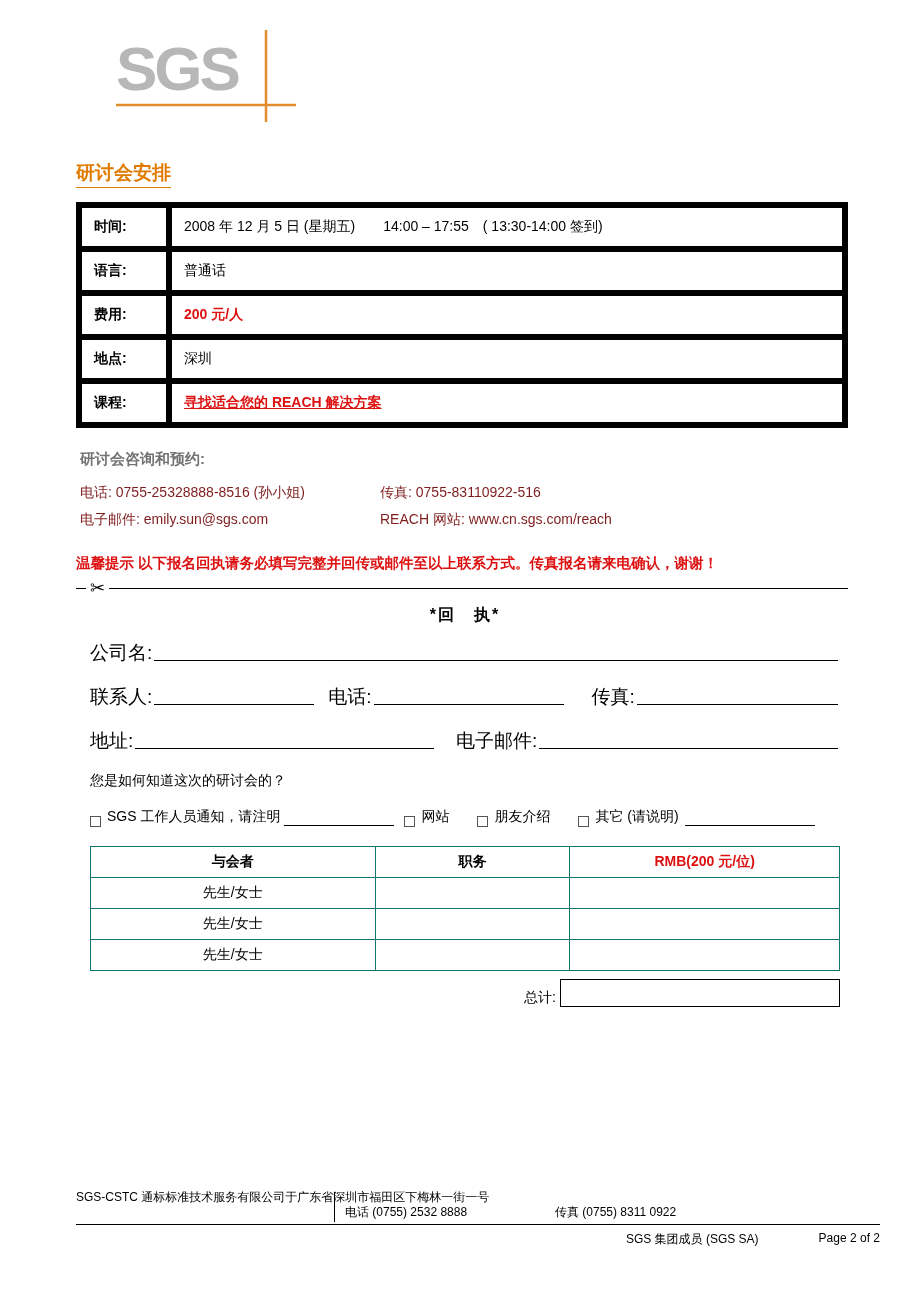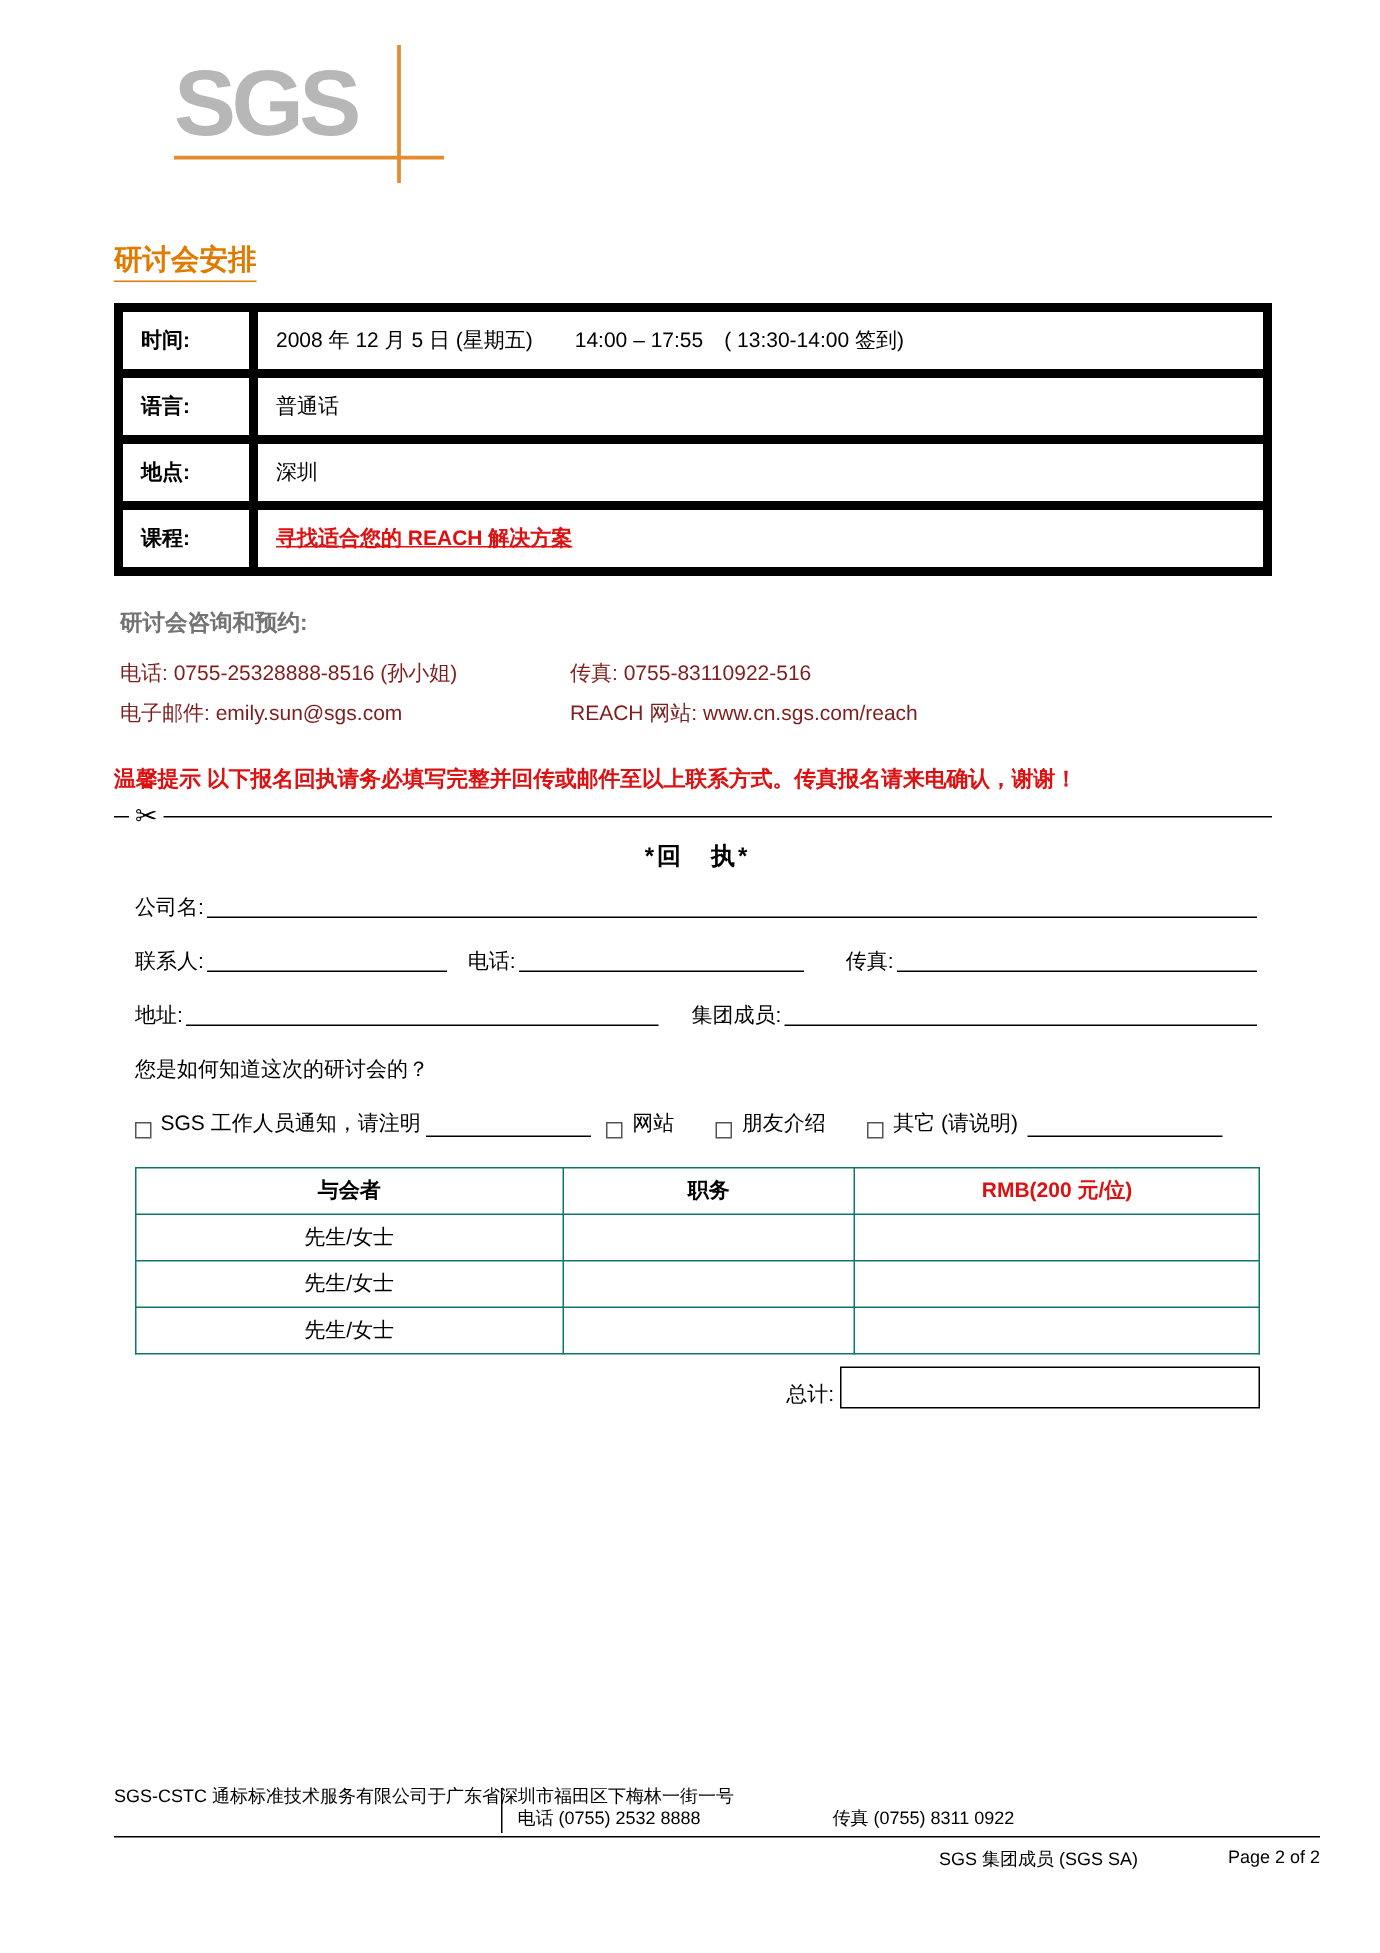--- a/index.html
+++ b/index.html
@@ -90,23 +90,23 @@
   }
   .reply-title {
     text-align: center;
     font-weight: bold;
     font-size: 16px;
     margin-bottom: 14px;
     letter-spacing: 2px;
   }
   .frow {
     display: flex;
-    align-items: flex-start;
+    align-items: center;
     margin-bottom: 18px;
-    font-size: 14px;
+    font-size: 19px;
   }
   .flabel { white-space: nowrap; }
   .fline {
     flex: 1;
     border-bottom: 1px solid #000;
     height: 16px;
     margin: 0 2px;
   }
   .q { margin-bottom: 18px; font-size: 14px; }
   .cbrow {
@@ -204,20 +204,24 @@
   <tbody>
       <tr>
     <td class="label">时间:</td>
     <td>2008 年 12 月 5 日 (星期五)　　14:00 – 17:55　( 13:30-14:00 签到)</td>
   </tr>
   <tr>
     <td class="label">语言:</td>
     <td>普通话</td>
   </tr>
   <tr>
+    <td class="label">费用:</td>
+    <td class="red">200 元/人</td>
+  </tr>
+  <tr>
     <td class="label">地点:</td>
     <td>深圳</td>
   </tr>
   <tr>
     <td class="label">课程:</td>
     <td><span class="link">寻找适合您的 REACH 解决方案</span></td>
   </tr>
 </tbody>
   </table>
 
@@ -254,21 +258,21 @@
     <span class="fline" style="max-width:160px"></span>
     <span class="flabel" style="margin-left:12px">电话:</span>
     <span class="fline" style="max-width:190px"></span>
     <span class="flabel" style="margin-left:26px">传真:</span>
     <span class="fline"></span>
   </div>
 
   <div class="frow">
     <span class="flabel">地址:</span>
     <span class="fline" style="max-width:330px"></span>
-    <span class="flabel" style="margin-left:20px">集团成员:</span>
+    <span class="flabel" style="margin-left:20px">电子邮件:</span>
     <span class="fline"></span>
   </div>
 
   <div class="q">您是如何知道这次的研讨会的？</div>
 
   <div class="cbrow">
     <span class="cbx"></span>
     <span>SGS 工作人员通知，请注明</span>
     <span class="shortline" style="width:110px"></span>
     <span class="cbx" style="margin-left:6px"></span>

